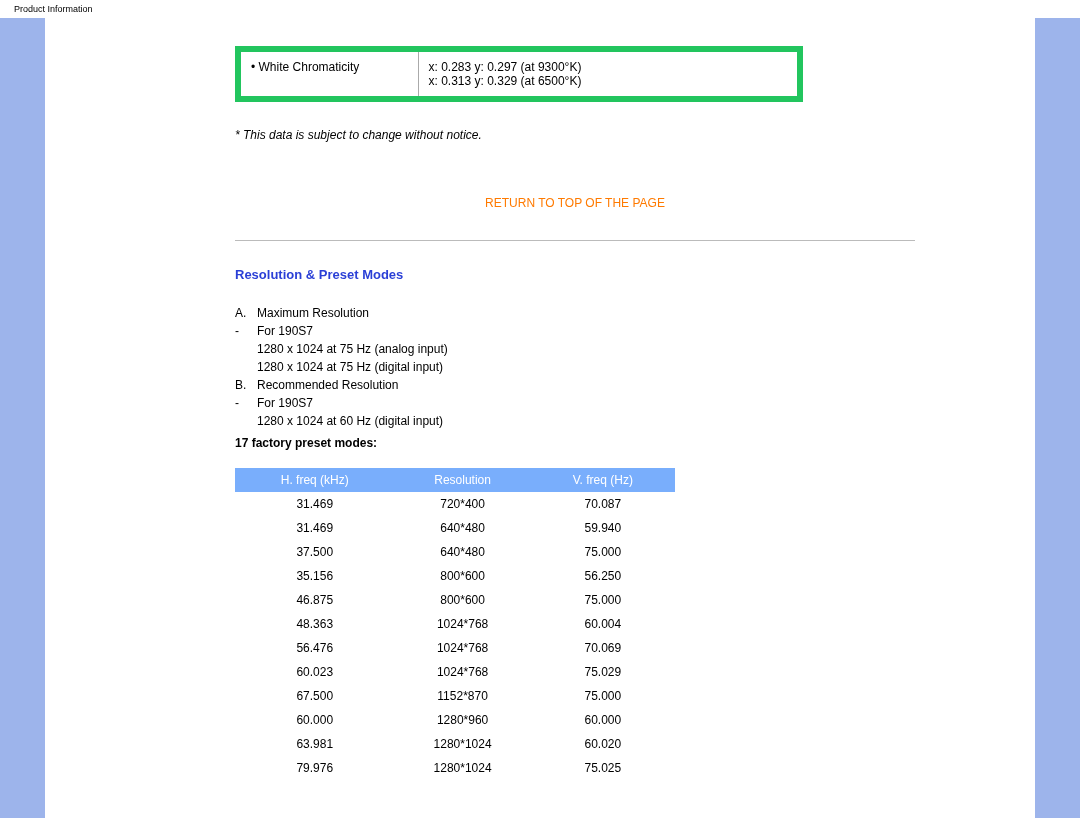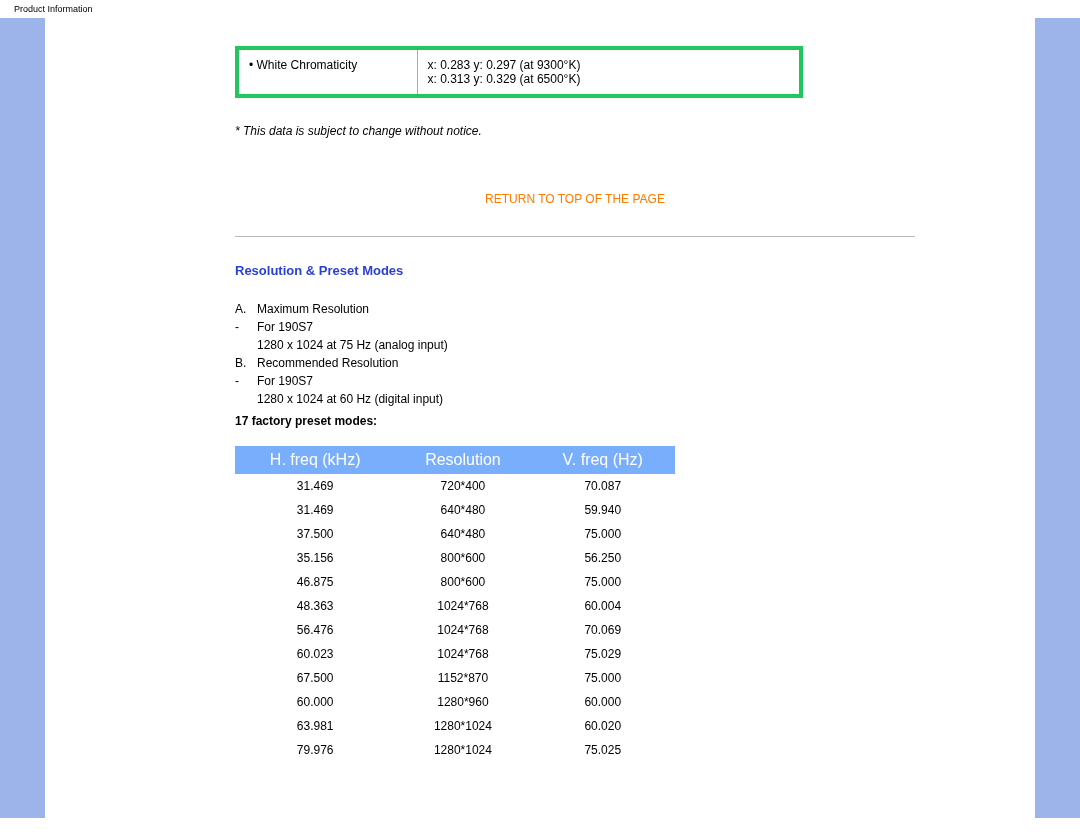--- a/index.html
+++ b/index.html
@@ -31,21 +31,21 @@
     width: 45px;
     background: #9db4eb;
     min-height: 800px;
   }
   .content {
     padding: 0 0 0 190px;
     width: 990px;
   }
   .chroma-table {
     border-collapse: collapse;
-    border: 4px solid #22c55e;
+    border: 6px solid #22c55e;
     width: 568px;
     margin-top: 28px;
   }
   .chroma-table td {
     border: 1px solid #aaa;
     padding: 8px 10px;
     font-size: 12px;
     vertical-align: top;
   }
   .notice {
@@ -92,21 +92,21 @@
     border-collapse: collapse;
     width: 440px;
     margin: 18px 0 0 0;
   }
   .modes-table th {
     background: #79aefc;
     color: #fff;
     font-weight: normal;
     text-align: center;
     padding: 4px 6px;
-    font-size: 16px;
+    font-size: 12px;
     border: 1px solid #79aefc;
   }
   .modes-table td {
     text-align: center;
     padding: 5px 6px;
     font-size: 12px;
   }
 </style>
 </head>
 <body>
@@ -146,20 +146,24 @@
             <span class="mk">A.</span>
             <span>Maximum Resolution</span>
           </div>
         <div class="row">
             <span class="mk">-</span>
             <span>For 190S7</span>
           </div>
         <div class="row">
             <span class="mk"></span>
             <span>1280 x 1024 at 75 Hz (analog input)</span>
+          </div>
+        <div class="row">
+            <span class="mk"></span>
+            <span>1280 x 1024 at 75 Hz (digital input)</span>
           </div>
         <div class="row">
             <span class="mk">B.</span>
             <span>Recommended Resolution</span>
           </div>
         <div class="row">
             <span class="mk">-</span>
             <span>For 190S7</span>
           </div>
         <div class="row">

